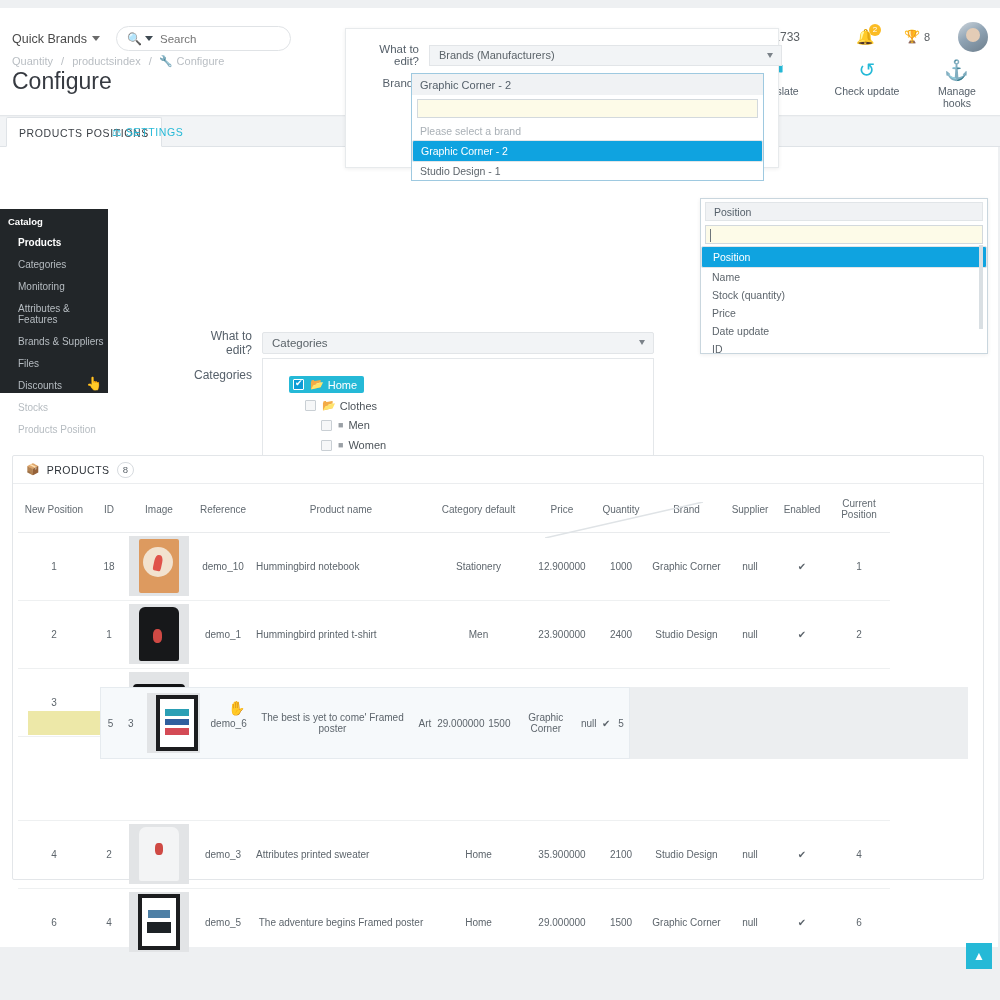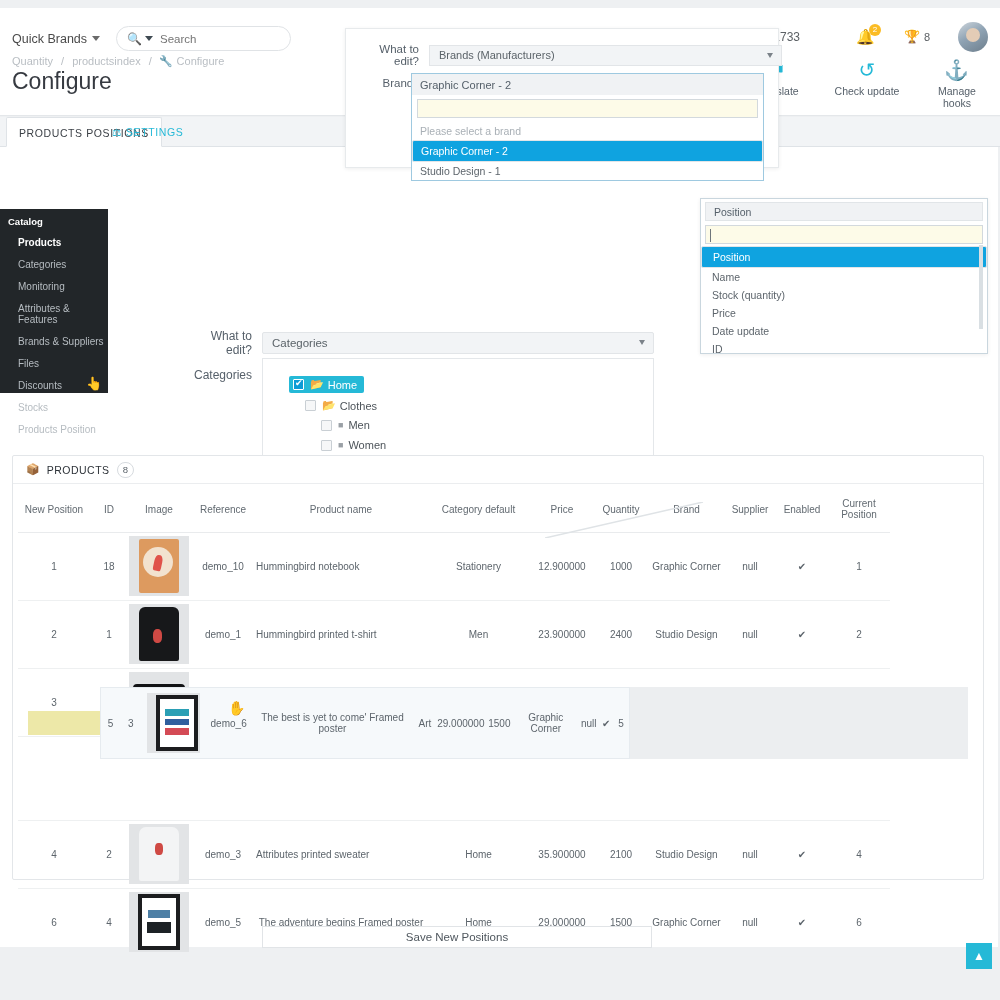--- a/index.html
+++ b/index.html
@@ -457,23 +457,20 @@
             <td>1500</td>
             <td>Graphic Corner</td>
             <td>null</td>
             <td class="check-ok">✔</td>
             <td>6</td>
           </tr>
         </tbody>
       </table>
     </div>
 
-    <div class="btn-wide" style="left:262px; top:779px; width:390px;">
-      <span>Save New Positions</span>
-    </div>
   </div>
 
   <div class="drop-bar"></div>
   <div class="drop-bar-right"></div>
 
   <div class="drag-shadow"></div>
   <div class="drag-row">
     <span class="drag-cell" style="width:22px;">5</span>
     <span class="drag-cell" style="width:24px;">3</span>
     <span class="thumb" style="margin:0 6px;">

